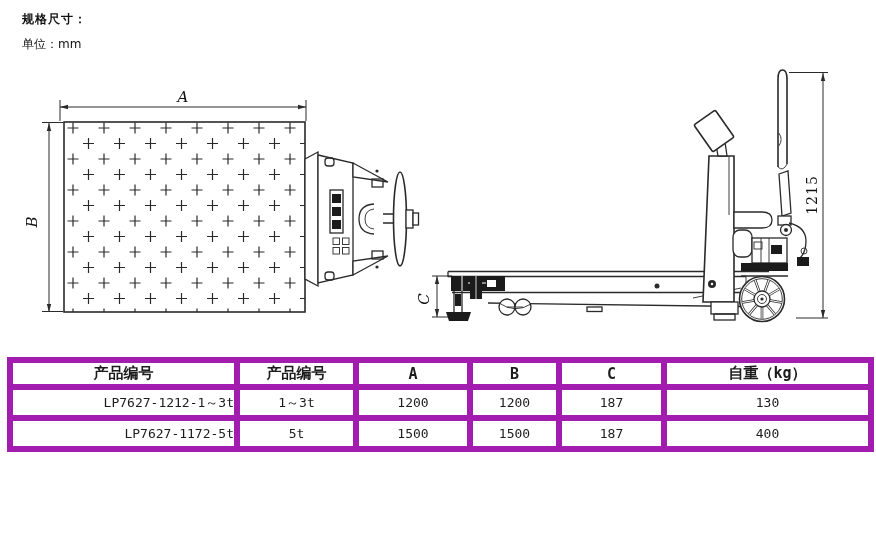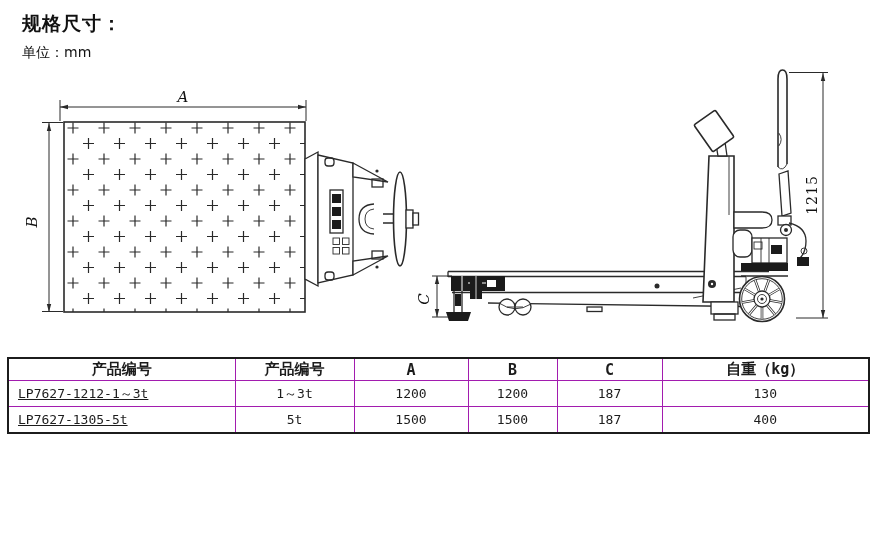--- a/index.html
+++ b/index.html
@@ -1,46 +1,46 @@
 <!DOCTYPE html>
 <html><head>
 <meta charset="utf-8">
 <style>
   html,body{margin:0;padding:0;}
   body{
     width:876px;height:560px;position:relative;background:#fff;overflow:hidden;
     font-family:"DejaVu Sans","Liberation Sans",sans-serif;color:#111;
   }
-  .doc-title{position:absolute;left:22px;top:11px;font-size:19px;font-weight:bold;letter-spacing:1px;}
-  .unit-label{position:absolute;left:22px;top:44px;font-size:14px;}
+  .doc-title{position:absolute;left:22px;top:11px;font-size:12px;font-weight:bold;letter-spacing:1px;}
+  .unit-label{position:absolute;left:22px;top:36px;font-size:12px;}
   #drawing{position:absolute;left:0;top:55px;}
   
   .ln{stroke:#2a2a2a;fill:none;stroke-width:1.3;}
   .lnt{stroke:#2a2a2a;fill:none;stroke-width:1.6;}
   .thin{stroke:#2a2a2a;fill:none;stroke-width:0.9;}
   .fillw{fill:#fff;stroke:#2a2a2a;stroke-width:1.3;}
   .fillwt{fill:#fff;stroke:#2a2a2a;stroke-width:1.6;}
   .dark{fill:#1b1b1b;stroke:none;}
   .dim{stroke:#2a2a2a;stroke-width:1;fill:none;}
   .arw{fill:#2a2a2a;stroke:none;}
   .dimletter{font-family:"DejaVu Serif","Liberation Serif",serif;font-style:italic;font-size:15px;fill:#111;}
   .dimnum{font-family:"DejaVu Serif","Liberation Serif",serif;font-size:14px;fill:#111;letter-spacing:1px;}
   
   #spec-table{
     position:absolute;left:7px;top:357px;width:861px;
     border-collapse:collapse;table-layout:fixed;
     font-family:"DejaVu Sans Mono","Liberation Mono",monospace;color:#1c1c1c;
     border:2px solid #1c1c1c;
   }
   #spec-table th,#spec-table td{
-    border:1px solid #a21caf;height:25px;text-align:center;
+    border:6px solid #a21caf;height:25px;text-align:center;
     font-size:13px;padding:0;white-space:nowrap;overflow:hidden;
   }
   #spec-table thead th{height:21px;font-size:15px;font-weight:bold;}
-  #spec-table td.c1{text-align:left;padding-left:9px;text-decoration:underline;}
+  #spec-table td.c1{text-align:right;padding-left:9px;}
 </style>
 </head>
 <body>
 
 <div class="doc-title">规格尺寸：</div>
 <div class="unit-label">单位：mm</div>
 
 <svg id="drawing" width="876" height="290" viewBox="0 0 876 290" xmlns="http://www.w3.org/2000/svg">
   <defs>
     <pattern id="plusPat" x="64" y="67" width="31" height="31" patternUnits="userSpaceOnUse">
@@ -227,21 +227,21 @@
   <tbody>
     <tr>
       <td class="c1">LP7627-1212-1～3t</td>
       <td>1～3t</td>
       <td>1200</td>
       <td>1200</td>
       <td>187</td>
       <td>130</td>
     </tr>
     <tr>
-      <td class="c1">LP7627-1305-5t</td>
+      <td class="c1">LP7627-1172-5t</td>
       <td>5t</td>
       <td>1500</td>
       <td>1500</td>
       <td>187</td>
       <td>400</td>
     </tr>
   </tbody>
 </table>
 
 </body></html>

